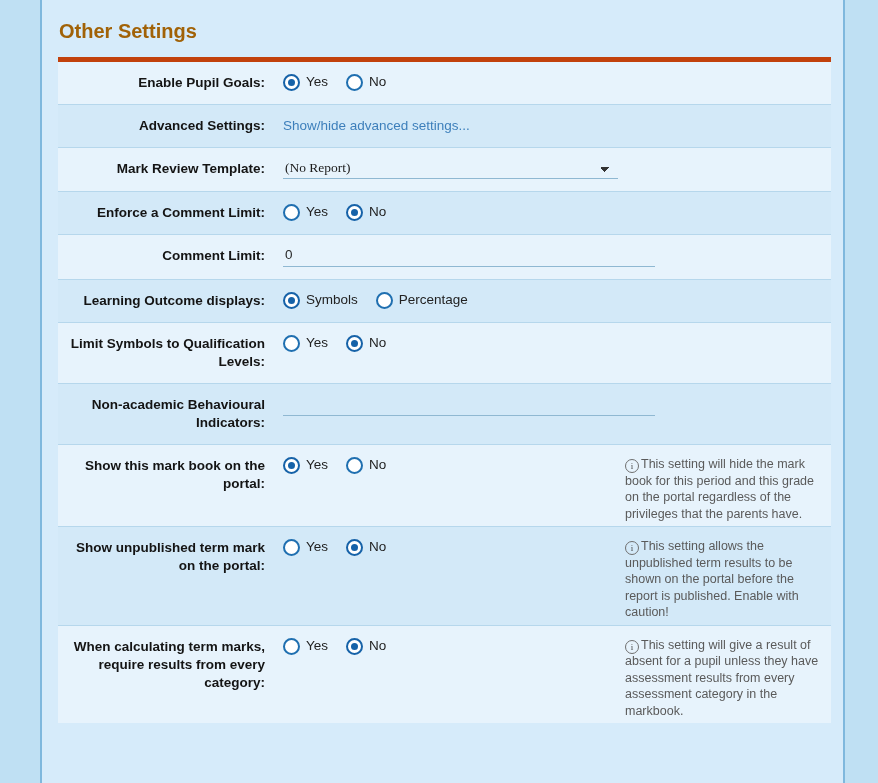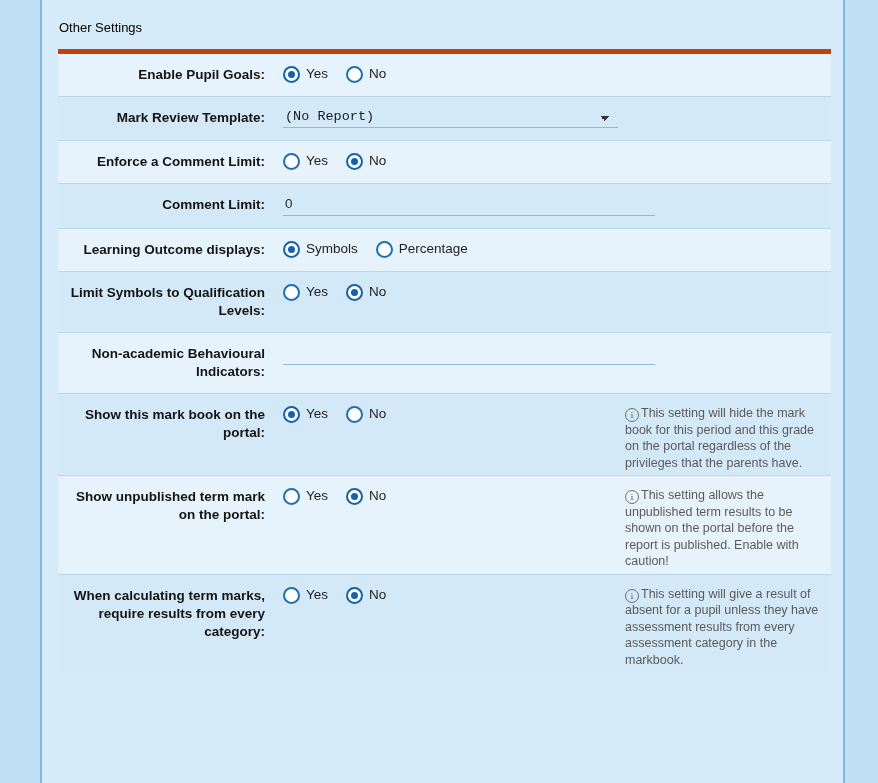--- a/index.html
+++ b/index.html
@@ -26,23 +26,23 @@
     left: 40px;
     top: 0;
     width: 805px;
     height: 783px;
     background: #d6ebfa;
     border-left: 2px solid #7fb8dd;
     border-right: 2px solid #7fb8dd;
     box-sizing: border-box;
   }
   .panel-title {
-    font-size: 13px;
-    font-weight: normal;
-    color: #000000;
+    font-size: 20px;
+    font-weight: bold;
+    color: #a16207;
     padding: 20px 0 0 17px;
   }
   .settings-table {
     margin: 14px 16px 0 16px;
     border-collapse: collapse;
     width: 773px;
     table-layout: fixed;
   }
   .settings-table tr {
     border-top: 1px solid #b6d7ec;
@@ -116,21 +116,21 @@
   }
   .radio-label.last { margin-right: 0; }
   .link {
     color: #3d7fbb;
     font-size: 13.5px;
     padding-top: 3px;
     display: inline-block;
     cursor: pointer;
   }
   select.dropdown {
-    font-family: Liberation Mono, monospace;
+    font-family: Liberation Serif, serif;
     font-size: 13.5px;
     color: #1b1b1b;
     background: transparent;
     border: none;
     border-bottom: 1px solid #8fb8d2;
     padding: 2px 2px 3px 2px;
     outline: none;
     -webkit-appearance: none;
     appearance: none;
     background-image:
@@ -186,20 +186,27 @@
             <div class="radio-group">
               <span class="radio checked"></span>
               <span class="radio-label">Yes</span>
               <span class="radio"></span>
               <span class="radio-label last">No</span>
             </div>
           </td>
           <td class="help"></td>
         </tr>
 
+        <tr>
+          <td class="label">Advanced Settings:</td>
+          <td class="field">
+            <span class="link">Show/hide advanced settings...</span>
+          </td>
+          <td class="help"></td>
+        </tr>
 
         <tr>
           <td class="label">Mark Review Template:</td>
           <td class="field">
             <select class="dropdown wide">
               <option>(No Report)</option>
             </select>
           </td>
           <td class="help"></td>
         </tr>

